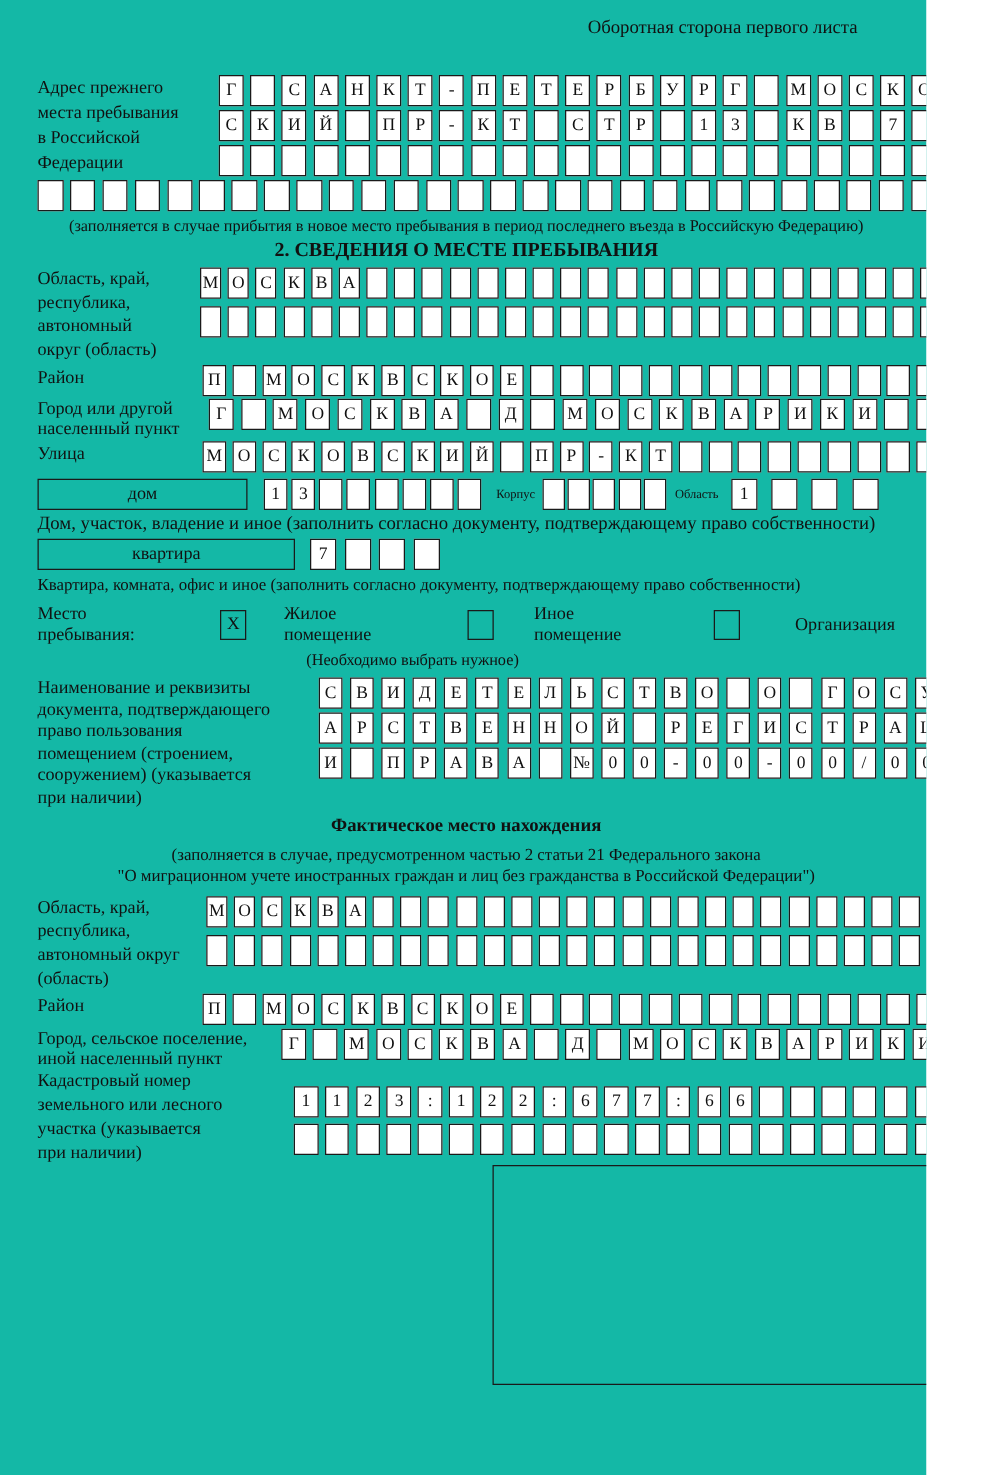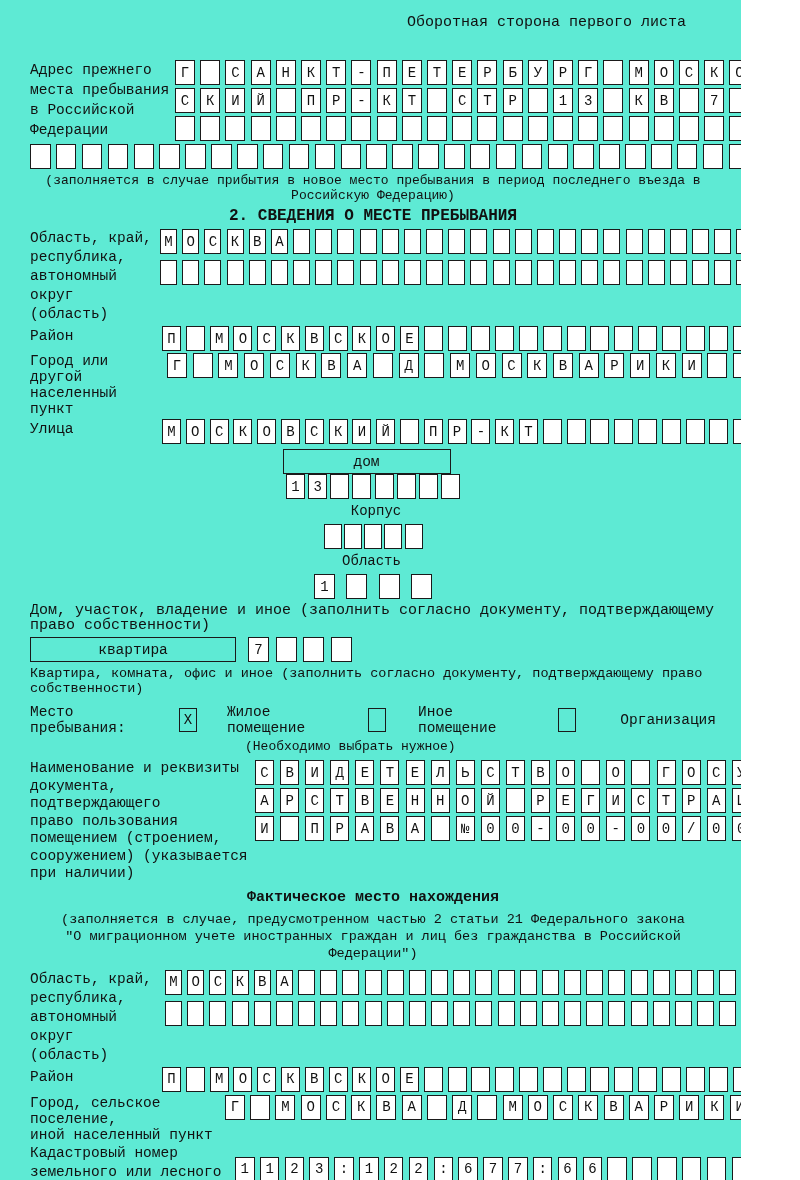--- a/index.html
+++ b/index.html
@@ -1,18 +1,18 @@
 <!DOCTYPE html>
 <html><head>
 <meta charset="utf-8">
 <style>
   html,body{margin:0;padding:0;background:#fff;}
   .page{position:relative;width:741px;height:1180px;box-sizing:border-box;
-        padding:14px 25px 0 30px;overflow:hidden;background:#5eead4;color:#111;
-        font-family:Liberation Mono, monospace;}
+        padding:14px 25px 0 30px;overflow:hidden;background:#14b8a6;color:#111;
+        font-family:Liberation Serif, serif;}
   .side-note{text-align:right;padding-right:30px;font-size:15px;height:24px;}
   section{display:block;}
   .frow{display:flex;align-items:flex-start;}
   .stack{display:flex;flex-direction:column;gap:3px;}
   .stack.g6{gap:6px;}
   .lbl{font-size:14.5px;line-height:20px;white-space:pre-line;flex:0 0 auto;}
   .lh19{line-height:19px;} .lh16{line-height:16px;} .lh175{line-height:17.5px;}
   .lw-prev{width:145px;} .lw-reg{width:130px;} .lw-dist{width:132px;} .lw-city{width:137px;}
   .lw-street{width:132px;} .lw-doc{width:225px;} .lw-reg2{width:135px;} .lw-city2{width:195px;} .lw-cad{width:205px;}
   .cells{display:flex;justify-content:space-between;flex:0 0 auto;}
@@ -32,21 +32,21 @@
   .g-str{width:118px;}    .g-str .cell{width:21px;}
   .g-apt{width:104px;}    .g-apt .cell{width:21px;}
   .cap{font-size:13px;line-height:15px;}
   .center{text-align:center;}
   .sec-title{font-size:16px;font-weight:bold;text-align:center;margin-top:4px;}
   .sub-title{font-size:15px;font-weight:bold;text-align:center;}
   .fieldbox{box-sizing:border-box;border:1.6px solid #1a1a1a;height:25px;display:flex;
             align-items:center;justify-content:center;font-size:14.5px;flex:0 0 auto;}
   .fb-dom{width:168px;margin-right:13px;}
   .fb-kv{width:206px;margin-right:12px;}
-  .inline-lbl{font-size:14px;line-height:25px;flex:0 0 auto;}
+  .inline-lbl{font-size:10px;line-height:25px;flex:0 0 auto;}
   .ml12{margin-left:12px;margin-right:6px;} .ml7{margin-left:7px;margin-right:10px;}
   .stay-line{display:flex;align-items:center;margin-top:8px;gap:22px;}
   .stay-line .lbl-inline{font-size:14.5px;}
   .chk{width:22px;height:24px;box-sizing:border-box;border:1.6px solid #1a1a1a;
        display:inline-flex;align-items:center;justify-content:center;font-size:14px;}
   .opt{font-size:14.5px;}
   .hint{font-size:13px;margin-left:215px;margin-top:3px;}
   .stamp-box{box-sizing:border-box;border:1.8px solid #1a1a1a;width:358px;height:176px;margin-left:364px;}
   .stamp-cap{width:430px;margin-left:328px;margin-top:5px;font-size:14px;line-height:17.5px;
              text-align:center;white-space:pre-line;}
@@ -340,21 +340,21 @@
           <span class="cell"></span>
           <span class="cell"></span>
           <span class="cell"></span>
           <span class="cell"></span>
           <span class="cell"></span>
           <span class="cell"></span>
           <span class="cell"></span>
         </div>
     </div>
 
-    <div class="frow" style="margin-top:5px;align-items:center;flex-direction:column;">
+    <div class="frow" style="margin-top:5px;align-items:center;">
       <div class="fieldbox fb-dom">дом</div>
       <div class="cells g-house">
           <span class="cell">1</span>
           <span class="cell">3</span>
           <span class="cell"></span>
           <span class="cell"></span>
           <span class="cell"></span>
           <span class="cell"></span>
           <span class="cell"></span>
           <span class="cell"></span>

